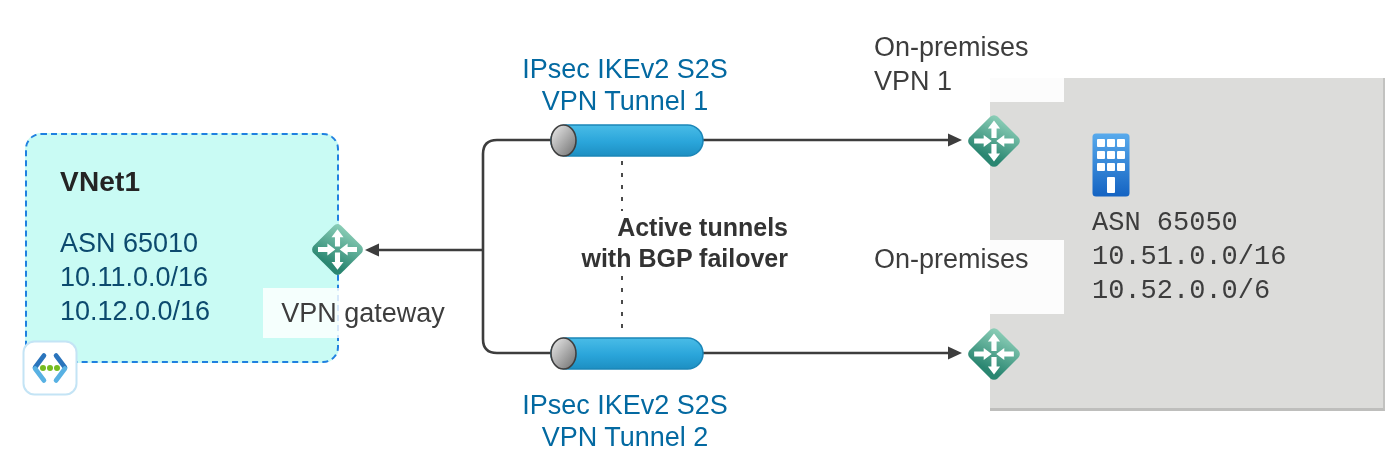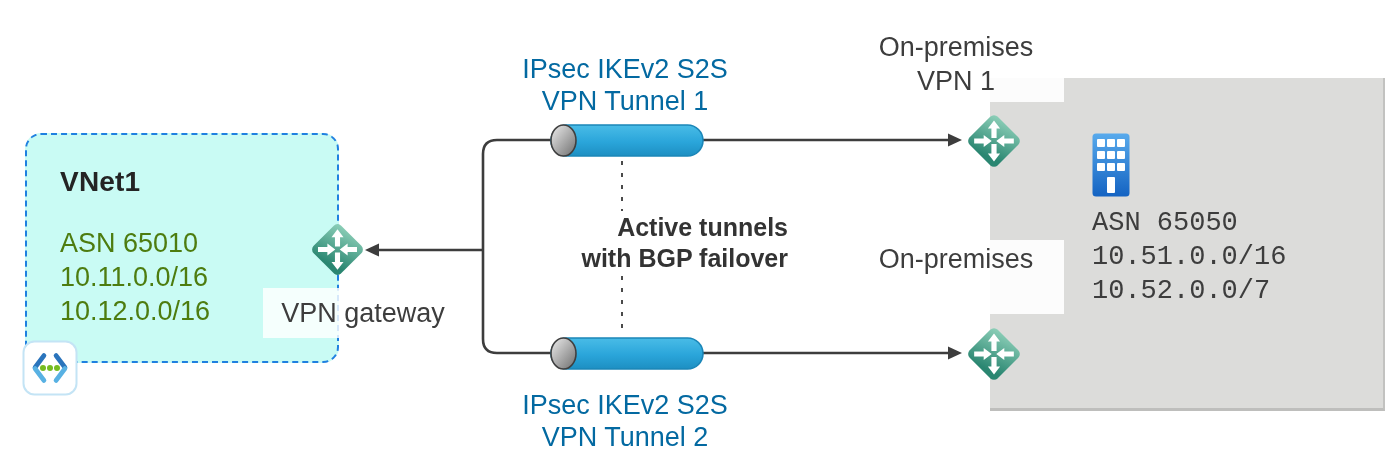--- a/index.html
+++ b/index.html
@@ -12,21 +12,21 @@
   .abs{position:absolute;}
 
   
   .vnet-box{
     left:25px;top:133px;width:310px;height:226px;
     background:var(--vnet-fill,#c9fbf4);
     border:2.5px dashed var(--vnet-border,#1f80e0);
     border-radius:16px;
   }
   .vnet-title{left:60px;top:166px;font-size:28px;font-weight:700;color:#242424;letter-spacing:.2px;}
-  .vnet-details{left:60px;top:226px;font-size:27px;line-height:34px;color:#4d7c0f;}
+  .vnet-details{left:60px;top:226px;font-size:27px;line-height:34px;color:#0c4a6e;}
 
   
   .gw-label{
     left:243px;top:288px;width:200px;height:50px;
     background:rgba(255,255,255,0.82);
     font-size:27px;line-height:50px;text-align:center;color:#3d3d3d;margin-left:20px;
   }
 
   
   .site-box{
@@ -36,21 +36,21 @@
     border-bottom:3px solid #bebebc;
   }
   .site-text{left:1092px;top:206px;}
   .site-title{font-size:27px;font-weight:700;color:#1f1f1f;line-height:32px;}
   .site-lines{font-size:27px;line-height:34px;color:#3d3d3d;font-family:Liberation Mono, monospace;}
 
   
   .onprem-label{
     width:190px;height:74px;left:874px;
     background:rgba(255,255,255,0.9);
-    font-size:27px;line-height:34px;text-align:center;
+    font-size:27px;line-height:34px;text-align:left;
     padding:2px 26px 0 0;box-sizing:border-box;color:#3d3d3d;
   }
   .onprem-label.v1{top:28px;}
   .onprem-label.v2{top:240px;}
 
   
   .tunnel-label{width:320px;text-align:center;font-size:27px;line-height:32px;color:#0369a1;}
   .tl1{left:465px;top:53px;}
   .tl2{left:465px;top:389px;}
   .bgp-note{left:468px;top:212px;width:320px;text-align:right;
@@ -140,21 +140,21 @@
   </div>
 
   <div class="abs gw-label">
     <span>VPN gateway</span>
   </div>
 
   <div class="abs site-text">
     <div class="site-lines">
       <div>ASN 65050</div>
       <div>10.51.0.0/16</div>
-      <div>10.52.0.0/7</div>
+      <div>10.52.0.0/6</div>
     </div>
   </div>
 
   <svg class="abs" style="left:0;top:0" width="1400" height="467" viewBox="0 0 1400 467">
     <path d="M950 140 H497 Q483 140 483 154 V339 Q483 353 497 353 H950" fill="none" stroke="#3d3d3d" stroke-width="2.6"></path>
     <path d="M483 250 H378" fill="none" stroke="#3d3d3d" stroke-width="2.6"></path>
     <polygon points="379,243.4 365,250 379,256.6" fill="#3d3d3d"></polygon>
     <polygon points="948,133.4 962,140 948,146.6" fill="#3d3d3d"></polygon>
     <polygon points="948,346.4 962,353 948,359.6" fill="#3d3d3d"></polygon>
     <path d="M622 161 V211" fill="none" stroke="#4a4a4a" stroke-width="2" stroke-dasharray="4 8"></path>

